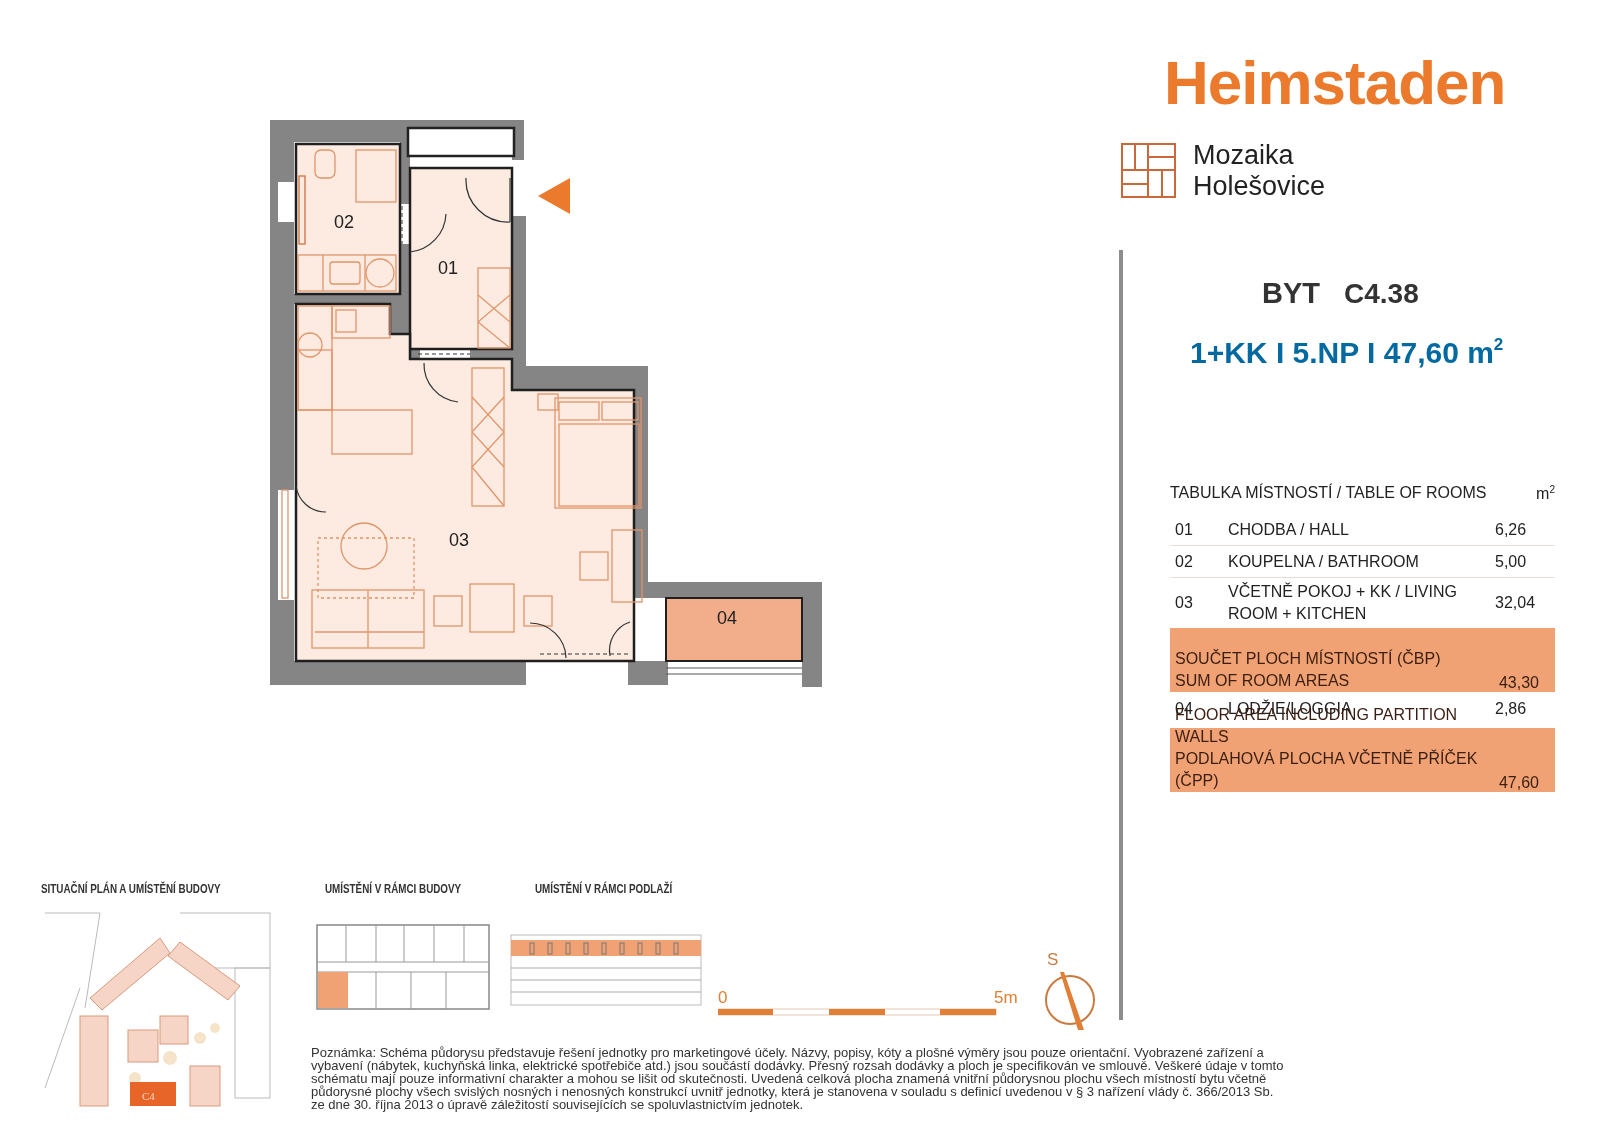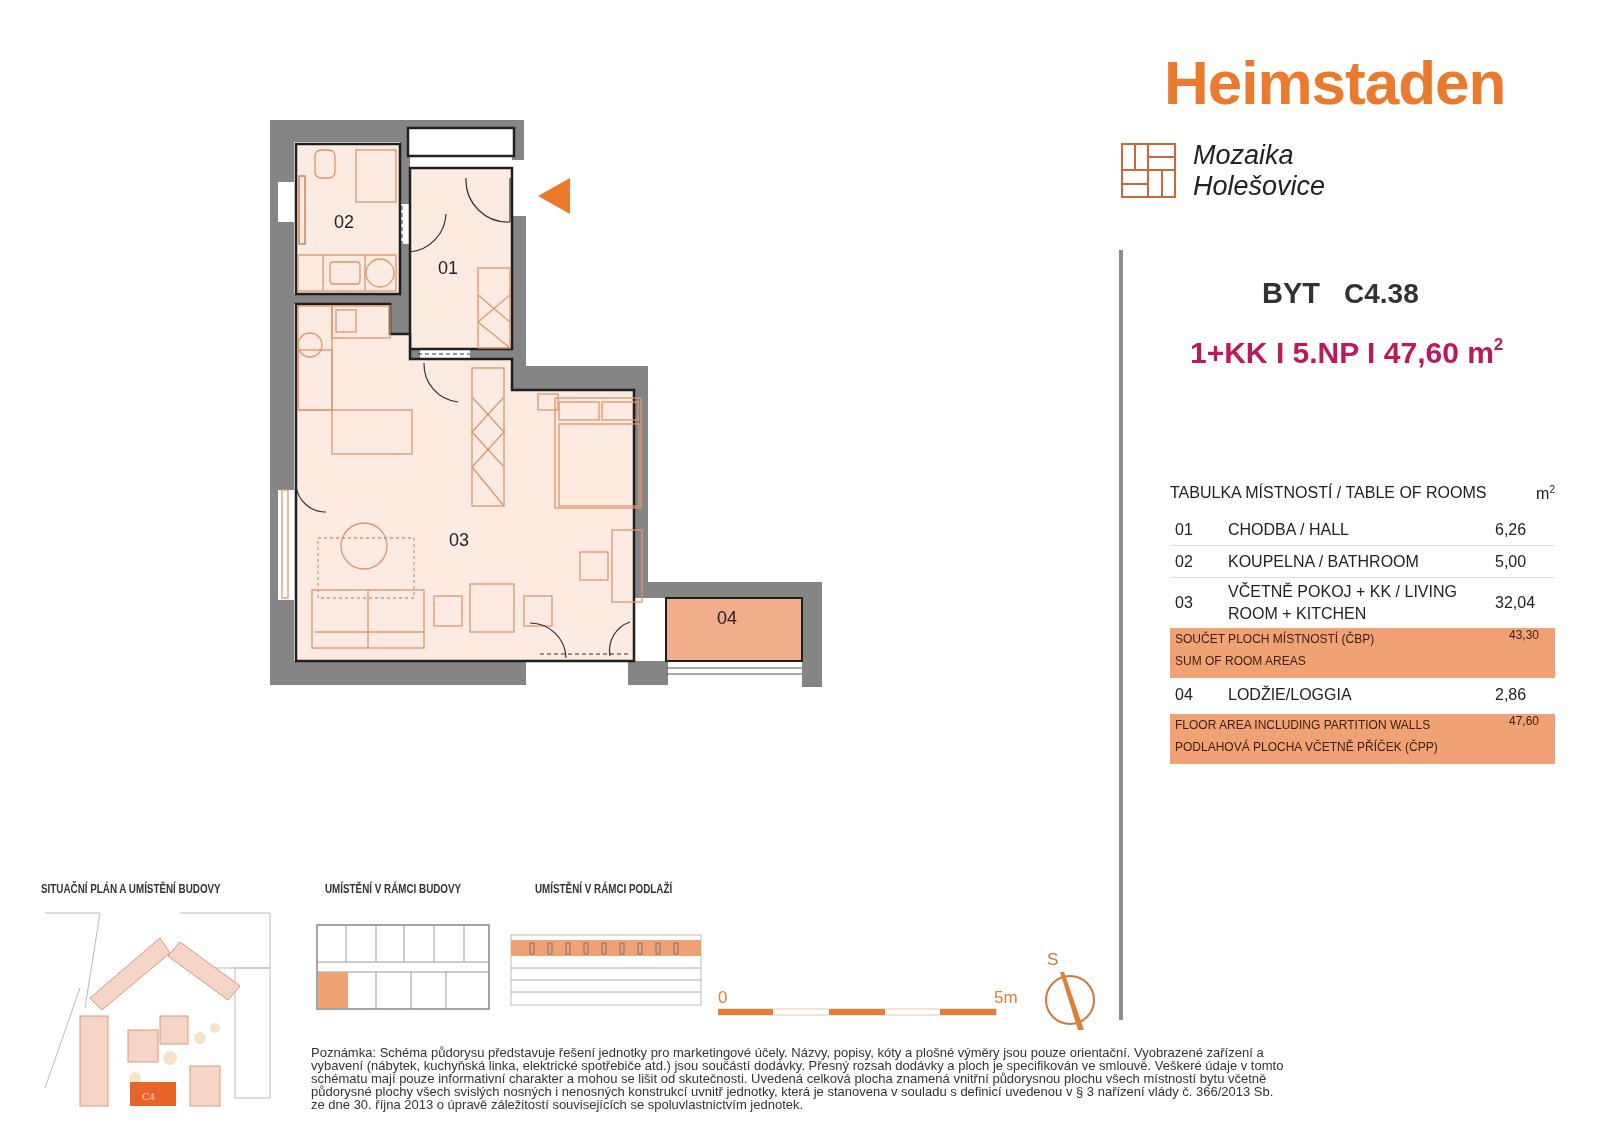--- a/index.html
+++ b/index.html
@@ -4,42 +4,42 @@
 <style>
   * { box-sizing: border-box; margin: 0; padding: 0; }
   html, body { width: 1600px; height: 1131px; background: #ffffff; overflow: hidden; }
   body { position: relative; font-family: "Liberation Sans", sans-serif; color: #222; }
 
   .abs { position: absolute; }
 
   
   .brand { left: 1122px; top: 52px; font-size: 62px; font-weight: 700; color: #ec7a2c; letter-spacing: -1px; line-height: 1; margin-left: 42px; }
   .sub-logo { left: 1121px; top: 143px; width: 55px; height: 55px; }
-  .sub-name { left: 1193px; top: 140px; font-size: 27px; line-height: 31px; color: #222; font-style: italic; }
+  .sub-name { left: 1193px; top: 140px; font-size: 27px; line-height: 31px; color: #222; }
 
   .divider { left: 1119px; top: 250px; width: 4px; height: 770px; background: #8d8d8d; }
 
   
   .byt-title { left: 1262px; top: 277px; font-weight: 700; color: #333; white-space: nowrap; }
   .byt-title .small { font-size: 29px; }
   .byt-title .big { font-size: 28px; margin-left: 24px; }
-  .byt-sub { left: 1190px; top: 335px; font-size: 30px; font-weight: 700; color: #be185d; white-space: nowrap; }
+  .byt-sub { left: 1190px; top: 335px; font-size: 30px; font-weight: 700; color: #0369a1; white-space: nowrap; }
   .byt-sub sup { font-size: 17px; vertical-align: 13px; }
 
   
   .rooms { left: 1170px; top: 484px; width: 385px; font-family: "Liberation Sans", sans-serif; font-stretch: condensed; }
   .rooms .hdr { display: flex; justify-content: space-between; font-size: 16px; height: 30px; color: #222; }
   .rooms .hdr sup { font-size: 10px; }
   .rooms .row { display: flex; align-items: center; font-size: 16px; color: #222; border-bottom: 1px solid #eadfd5; }
   .rooms .row .num { width: 58px; padding-left: 5px; }
   .rooms .row .name { flex: 1; line-height: 22px; }
   .rooms .row .val { width: 60px; text-align: left; padding-right: 4px; }
   .rooms .row.h30 { height: 32px; }
   .rooms .row.h48 { height: 50px; }
-  .rooms .sum { display: flex; align-items: flex-start; background: #f0a274; color: #3a1e10; font-size: 12px; height: 50px; padding-left: 5px; }
+  .rooms .sum { display: flex; align-items: flex-end; background: #f0a274; color: #3a1e10; font-size: 16px; height: 64px; padding-left: 5px; }
   .rooms .sum .name { flex: 1; line-height: 22px; }
   .rooms .sum .val { width: 60px; text-align: right; padding-right: 16px; }
 
   
   .cap { font-size: 12px; color: #333; font-weight: 700; transform: scaleX(0.82); transform-origin: left; white-space: nowrap; }
 
   .note { left: 311px; top: 1046px; width: 975px; font-size: 13px; line-height: 13px; color: #333; }
 
   .scale-label { font-size: 17px; color: #e07f35; }
 </style>

